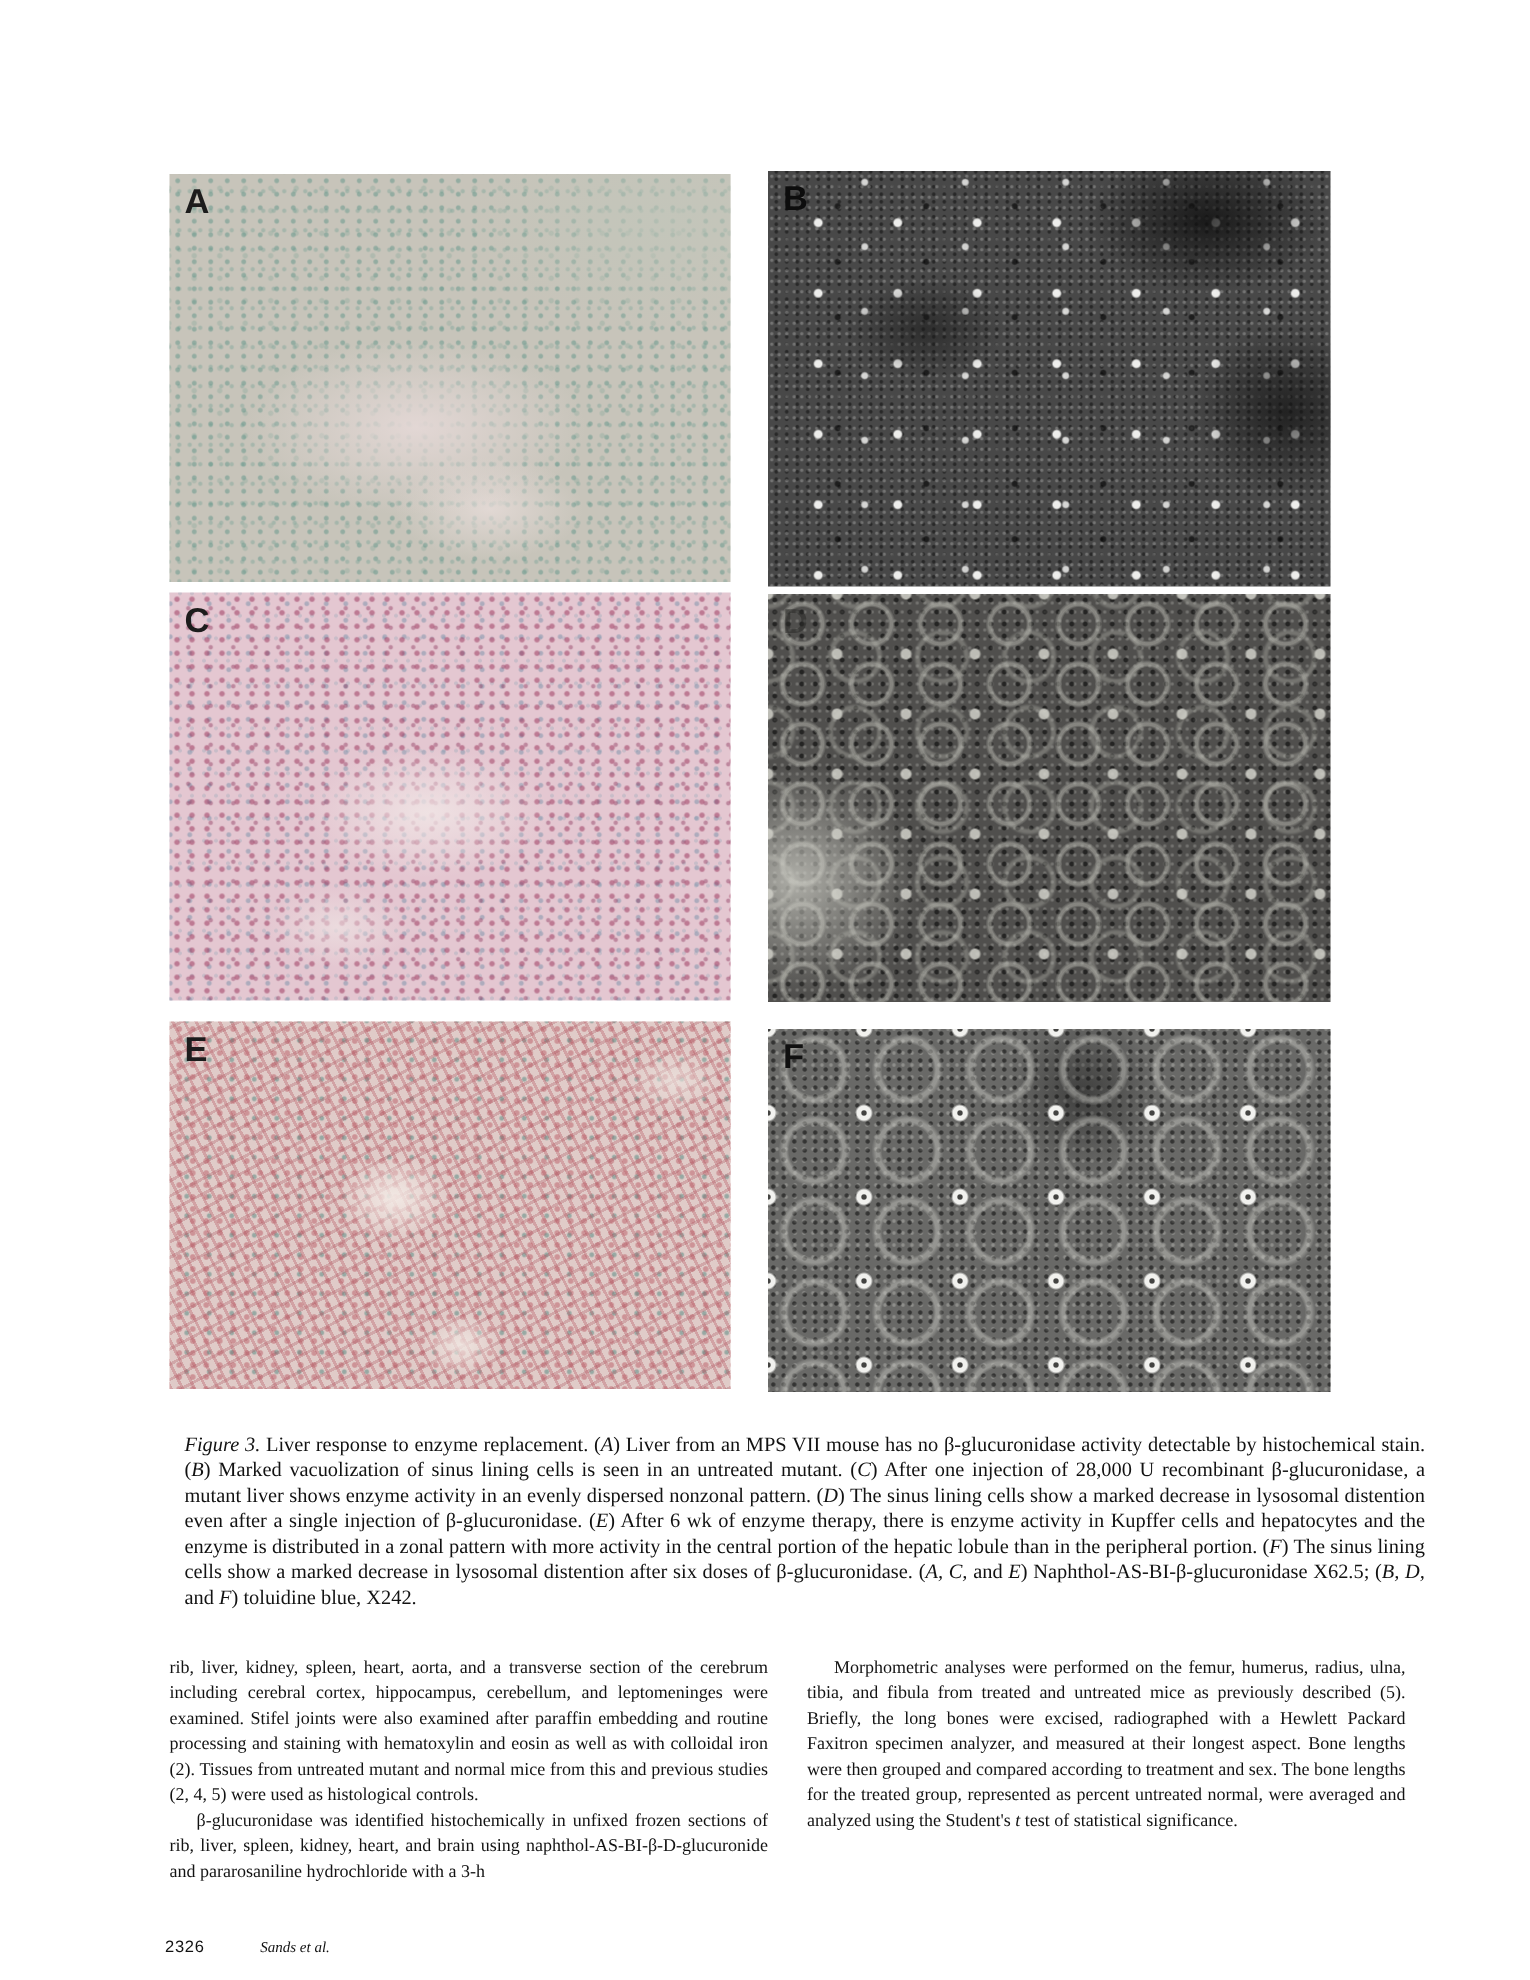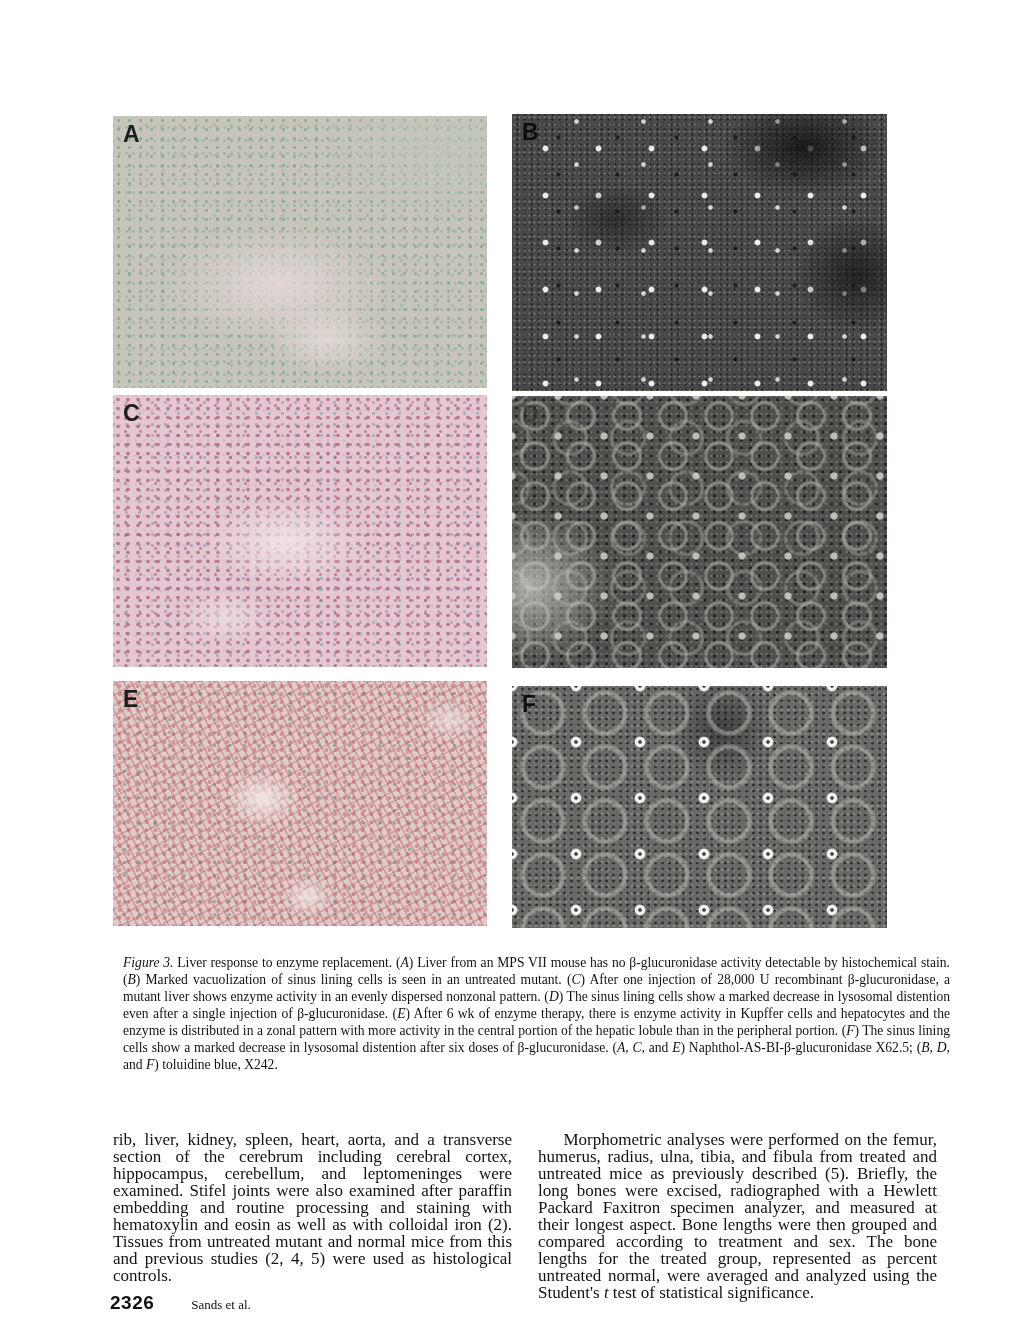--- a/index.html
+++ b/index.html
@@ -100,37 +100,37 @@
     background-position: 32px 28px, 32px 28px, 0 0, 0 0, 0 0, 3px 4px;
   }
   .panel-f .panel-label { color: #101010; }
 
   
   .figure-caption {
     position: absolute; left: 113px; top: 944px; width: 827px;
     margin: 10px; font-size: 13.6px; line-height: 17px; text-align: justify;
   }
   .body-col {
-    position: absolute; top: 1131px; width: 399px;
-    font-size: 17px; line-height: 17px; text-align: justify;
+    position: absolute; top: 1103px; width: 399px;
+    font-size: 12px; line-height: 17px; text-align: justify;
   }
   .col-left { left: 113px; }
   .col-right { left: 538px; }
   .body-col p { margin: 0; }
   .indent { text-indent: 1.5em; }
 
   .footer {
     position: absolute; left: 110px; top: 1292px;
     display: flex; align-items: baseline;
   }
   .page-number {
-    font-family: "Liberation Sans", sans-serif; font-weight: bold;
-    font-size: 19px; letter-spacing: 0.5px;
+    font-family: "Liberation Sans", sans-serif; font-weight: normal;
+    font-size: 11px; letter-spacing: 0.5px;
   }
-  .authors { font-size: 13px; margin-left: 37px; }
+  .authors { font-style: italic; font-size: 10px; margin-left: 37px; }
 </style>
 </head>
 <body>
 
 <div class="page">
 
   <div class="panel panel-a">
     <span class="panel-label">A</span>
   </div>
   <div class="panel panel-b">
@@ -146,20 +146,21 @@
     <span class="panel-label">E</span>
   </div>
   <div class="panel panel-f">
     <span class="panel-label">F</span>
   </div>
 
   <p class="figure-caption"><i>Figure 3.</i><span> Liver response to enzyme replacement. (</span><i>A</i><span>) Liver from an MPS VII mouse has no β-glucuronidase activity detectable by histochemical stain. (</span><i>B</i><span>) Marked vacuolization of sinus lining cells is seen in an untreated mutant. (</span><i>C</i><span>) After one injection of 28,000 U recombinant β-glucuronidase, a mutant liver shows enzyme activity in an evenly dispersed nonzonal pattern. (</span><i>D</i><span>) The sinus lining cells show a marked decrease in lysosomal distention even after a single injection of β-glucuronidase. (</span><i>E</i><span>) After 6 wk of enzyme therapy, there is enzyme activity in Kupffer cells and hepatocytes and the enzyme is distributed in a zonal pattern with more activity in the central portion of the hepatic lobule than in the peripheral portion. (</span><i>F</i><span>) The sinus lining cells show a marked decrease in lysosomal distention after six doses of β-glucuronidase. (</span><i>A, C,</i><span> and </span><i>E</i><span>) Naphthol-AS-BI-β-glucuronidase X62.5; (</span><i>B, D,</i><span> and </span><i>F</i><span>) toluidine blue, X242.</span></p>
 
   <div class="body-col col-left">
     <p><span>rib, liver, kidney, spleen, heart, aorta, and a transverse section of the cerebrum including cerebral cortex, hippocampus, cerebellum, and leptomeninges were examined. Stifel joints were also examined after paraffin embedding and routine processing and staining with hematoxylin and eosin as well as with colloidal iron (2). Tissues from untreated mutant and normal mice from this and previous studies (2, 4, 5) were used as histological controls.</span></p>
+    <p class="indent"><span>β-glucuronidase was identified histochemically in unfixed frozen sections of rib, liver, spleen, kidney, heart, and brain using naphthol-AS-BI-β-D-glucuronide and pararosaniline hydrochloride with a 3-h</span></p>
   </div>
 
   <div class="body-col col-right">
     <p class="indent"><span>Morphometric analyses were performed on the femur, humerus, radius, ulna, tibia, and fibula from treated and untreated mice as previously described (5). Briefly, the long bones were excised, radiographed with a Hewlett Packard Faxitron specimen analyzer, and measured at their longest aspect. Bone lengths were then grouped and compared according to treatment and sex. The bone lengths for the treated group, represented as percent untreated normal, were averaged and analyzed using the Student's </span><i>t</i><span> test of statistical significance.</span></p>
   </div>
 
   <div class="footer">
     <span class="page-number">2326</span>
     <span class="authors">Sands et al.</span>
   </div>

